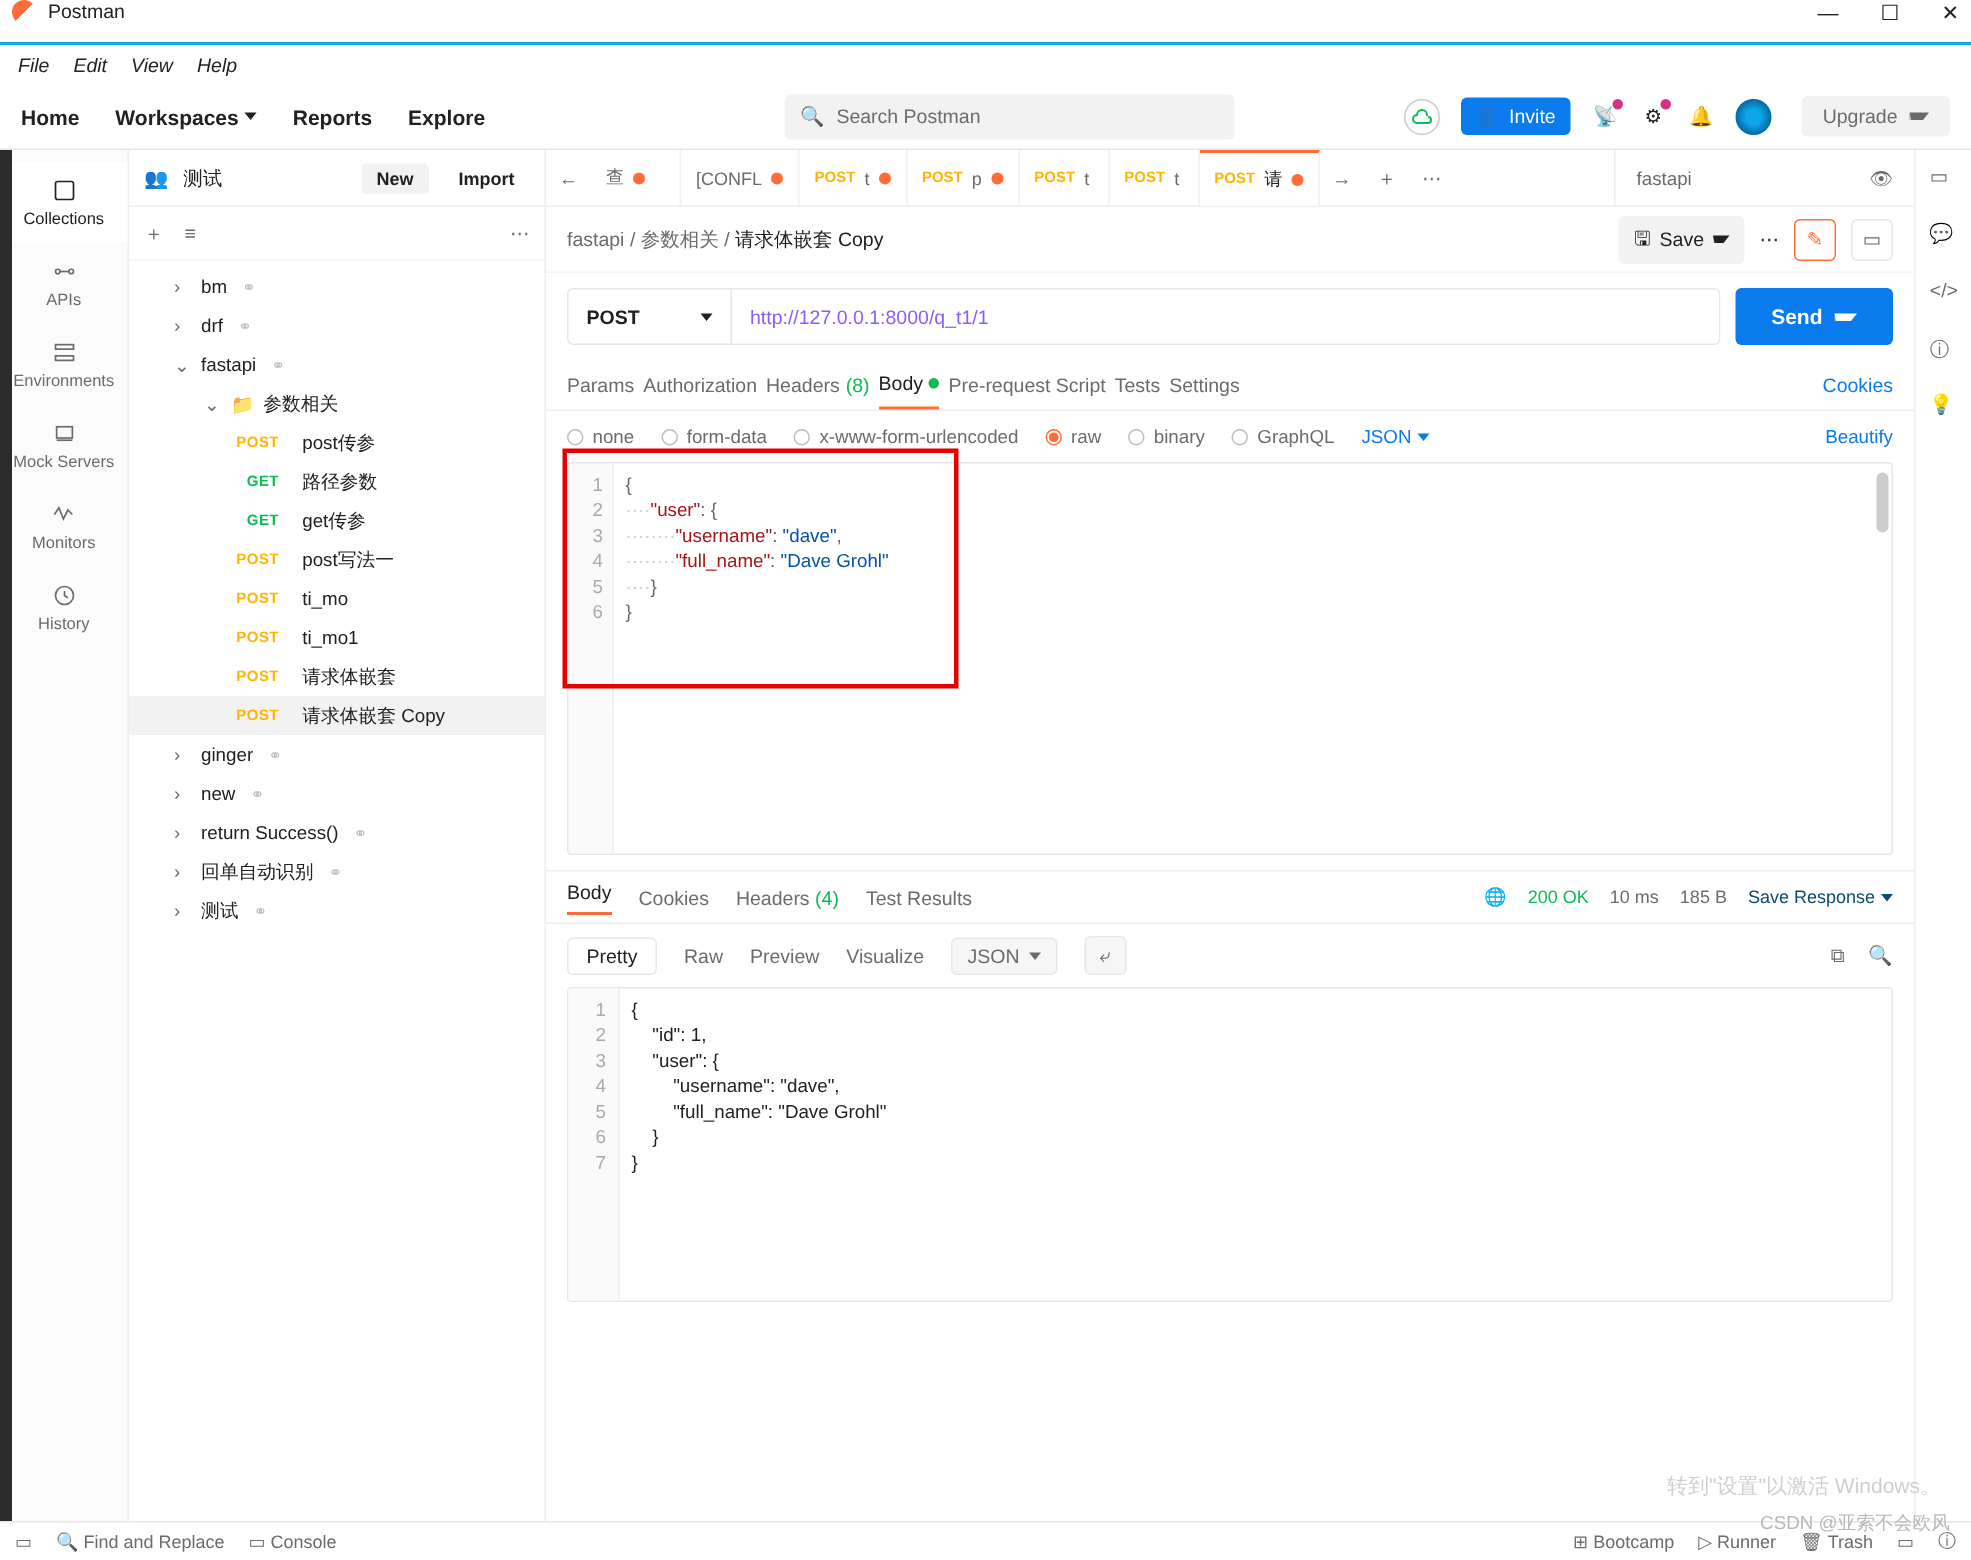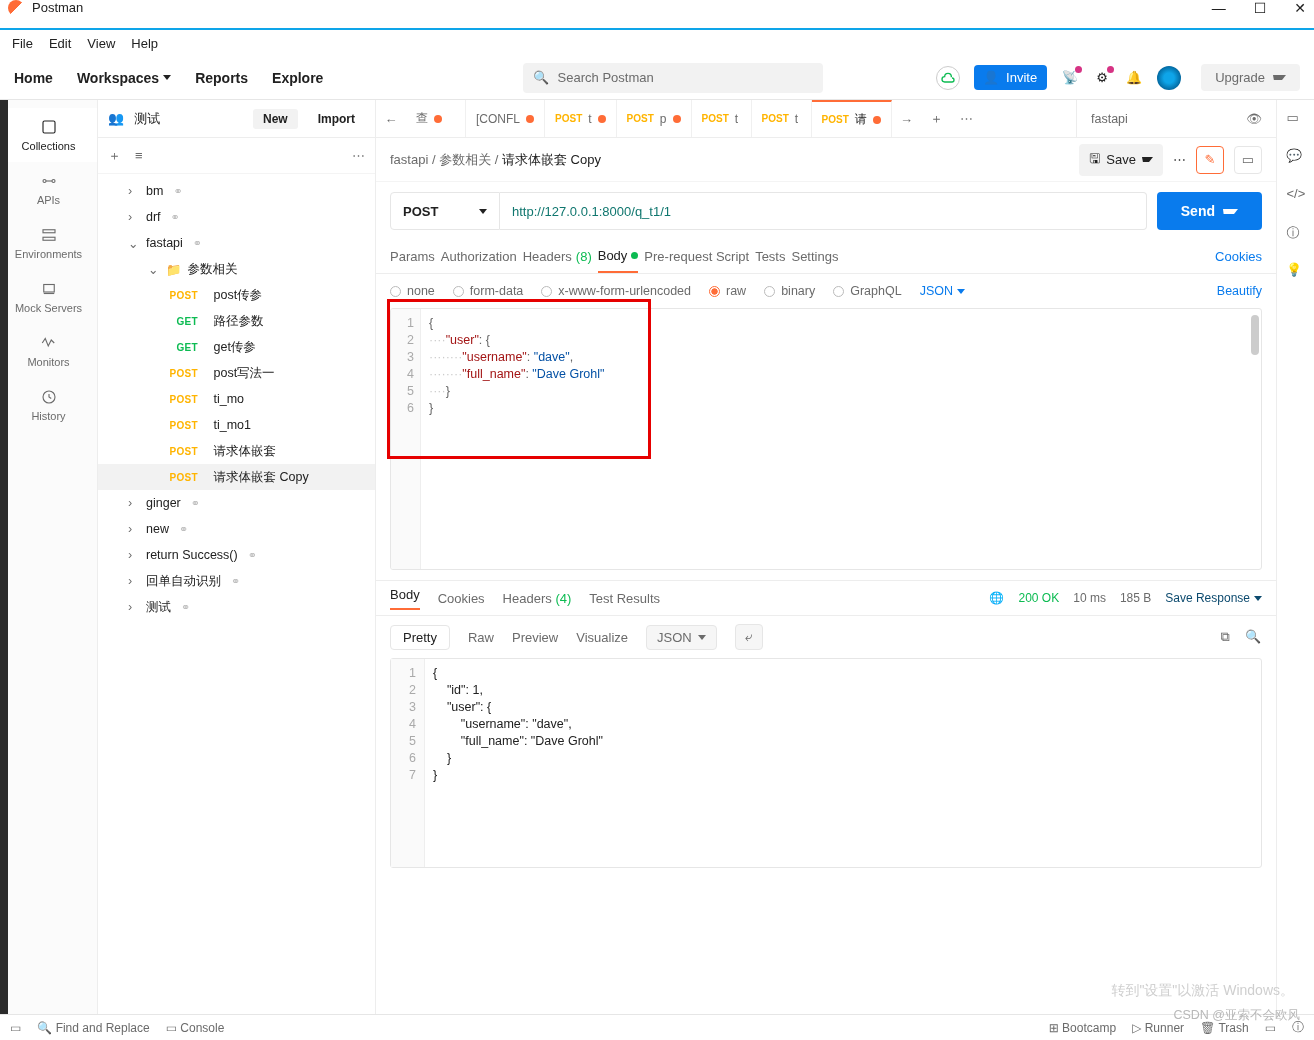--- a/index.html
+++ b/index.html
@@ -6,42 +6,42 @@
 body { width: 1314px; height: 1040px; background: #fff; font-size: 13px; color: #212121; overflow: hidden; position: relative; }
 
 
 .titlebar { height: 30px; display: flex; align-items: flex-start; padding: 0 8px; border-bottom: 2px solid #0ea5e9; }
 .titlebar .logo { width: 16px; height: 16px; border-radius: 50%; background: linear-gradient(135deg,#ff6c37 50%,#fff 50%); margin-right: 8px; }
 .titlebar .title { font-size: 13px; }
 .titlebar .wincontrols { margin-left: auto; display: flex; gap: 28px; font-size: 14px; }
 
 
 .menubar { height: 26px; display: flex; align-items: center; padding: 0 12px; gap: 16px; font-size: 13px; color: #222; }
-.menubar span { cursor: pointer; }
+.menubar span { cursor: pointer; font-style: italic; }
 
 
 .header { height: 44px; background: #fff; border-bottom: 1px solid #e6e6e6; display: flex; align-items: center; padding: 0 14px; gap: 20px; }
 .header .nav { display: flex; gap: 24px; align-items: center; color: #212121; font-weight: 600; font-size: 14px; text-align: right; }
 .header .nav .ws { display: flex; align-items: center; gap: 4px; }
 .header .search { margin-left: 180px; background: #f2f2f2; border-radius: 4px; height: 30px; width: 300px; display: flex; align-items: center; padding: 0 10px; color: #6b6b6b; gap: 8px; }
 .header .right { margin-left: auto; display: flex; align-items: center; gap: 14px; }
 .header .invite { background: #097bed; color: #fff; border-radius: 4px; padding: 5px 10px; font-size: 13px; display: flex; align-items: center; gap: 6px; }
 .header .iconbtn { width: 18px; height: 18px; display: flex; align-items: center; justify-content: center; position: relative; }
 .header .iconbtn .dot { position: absolute; top: -3px; right: -3px; width: 7px; height: 7px; border-radius: 50%; background: #d63384; }
 .header .cloud { color: #e6e6e6; border: 1px solid #ccc; border-radius: 50%; width: 24px; height: 24px; display: flex; align-items: center; justify-content: center; }
 .header .cloud svg { width: 16px; height: 16px; }
 .header .avatar { width: 24px; height: 24px; border-radius: 50%; background: radial-gradient(circle,#0ea5e9 30%,#0369a1 70%); }
 .header .upgrade { background: #f2f2f2; border-radius: 4px; padding: 6px 14px; font-size: 13px; color: #6b6b6b; margin-left: 6px; display:flex; align-items:center; gap:8px;}
 .header .upgrade .chev { border-left:1px solid #ddd; padding-left:8px; }
 
 
 .main { display: flex; height: calc(100% - 100px - 26px); }
 
 
-.rail { width: 98px; background: #fbfbfb; border-right: 1px solid #ededed; display: flex; flex-direction: column; align-items: flex-end; padding-top: 8px; }
+.rail { width: 86px; background: #fbfbfb; border-right: 1px solid #ededed; display: flex; flex-direction: column; align-items: flex-end; padding-top: 8px; }
 .rail .item { width: 100%; display: flex; flex-direction: column; align-items: center; padding: 10px 0; font-size: 11px; color: #6b6b6b; gap: 4px; cursor: pointer; }
 .rail .item.active { background: #fff; color: #212121; }
 .rail svg { width: 18px; height: 18px; }
 
 
 .sidebar { width: 278px; border-right: 1px solid #ededed; display: flex; flex-direction: column; }
 .sb-head { height: 38px; display: flex; align-items: center; padding: 0 10px; border-bottom: 1px solid #ededed; gap: 10px; }
 .sb-head .crumb { flex: 1; font-size: 13px; display:flex; align-items:center; gap:6px;}
 .sb-head .btn { background: #f2f2f2; border-radius: 3px; padding: 3px 10px; font-size: 12px; font-weight: 600; }
 .sb-tools { height: 36px; display: flex; align-items: center; padding: 0 10px; gap: 14px; border-bottom: 1px solid #f4f4f4; color: #6b6b6b; }
@@ -81,21 +81,21 @@
 .bcrow .bc .cur { color: #212121; }
 .bcrow .actions { margin-left: auto; display: flex; gap: 10px; align-items: center; }
 .bcrow .save { background: #f2f2f2; border-radius: 4px; padding: 5px 10px; display: flex; align-items: center; gap: 6px; font-size: 13px; }
 .bcrow .save .chev { border-left:1px solid #ddd; padding-left:6px;}
 .bcrow .ico { width: 28px; height: 28px; border-radius: 4px; display: flex; align-items: center; justify-content: center; border: 1px solid #e6e6e6; color: #6b6b6b;}
 .bcrow .ico.or { border-color: #ff6c37; color: #ff6c37; }
 
 
 .urlrow { padding: 10px 14px; display: flex; gap: 10px; }
 .urlrow .method-sel { width: 110px; border: 1px solid #e6e6e6; border-radius: 4px 0 0 4px; display: flex; align-items: center; justify-content: space-between; padding: 0 12px; font-weight: 600; font-size: 13px; height: 38px; }
-.urlrow .url { flex: 1; border: 1px solid #e6e6e6; border-left: none; border-radius: 0 4px 4px 0; height: 38px; display: flex; align-items: center; padding: 0 12px; font-size: 13px; color: #0f766e; margin-left:-10px; }
+.urlrow .url { flex: 1; border: 1px solid #e6e6e6; border-left: none; border-radius: 0 4px 4px 0; height: 38px; display: flex; align-items: center; padding: 0 12px; font-size: 13px; color: #8b5cf6; margin-left:-10px; }
 .urlrow .send { background: #097bed; color: #fff; border-radius: 4px; height: 38px; padding: 0 24px; font-weight: 600; font-size: 14px; display: flex; align-items: center; gap: 8px; }
 .urlrow .send .chev { border-left: 1px solid rgba(255,255,255,0.4); padding-left: 10px; }
 
 
 .reqtabs { display: flex; gap: 6px; padding: 0 14px; border-bottom: 1px solid #ededed; height: 34px; align-items: center; font-size: 13px; color: #6b6b6b; }
 .reqtabs .t { cursor: pointer; height: 100%; display: flex; align-items: center; gap: 4px; }
 .reqtabs .t.active { color: #212121; border-bottom: 2px solid #ff6c37; }
 .reqtabs .t .badge { color: #0cbb52; }
 .reqtabs .t .gdot { width: 7px; height: 7px; border-radius: 50%; background: #0cbb52; }
 .reqtabs .cookies { margin-left: auto; color: #097bed; cursor: pointer; }

